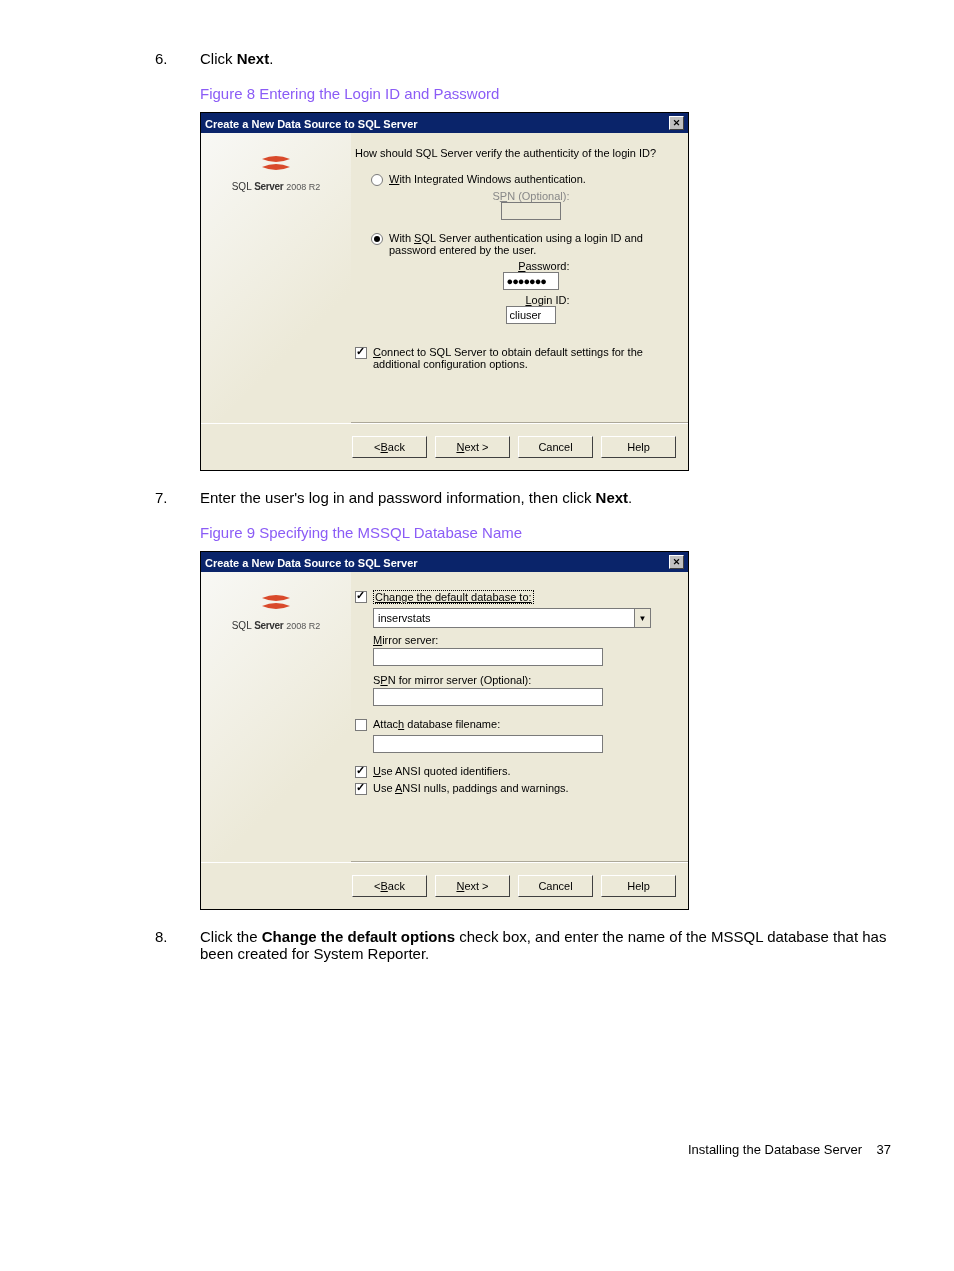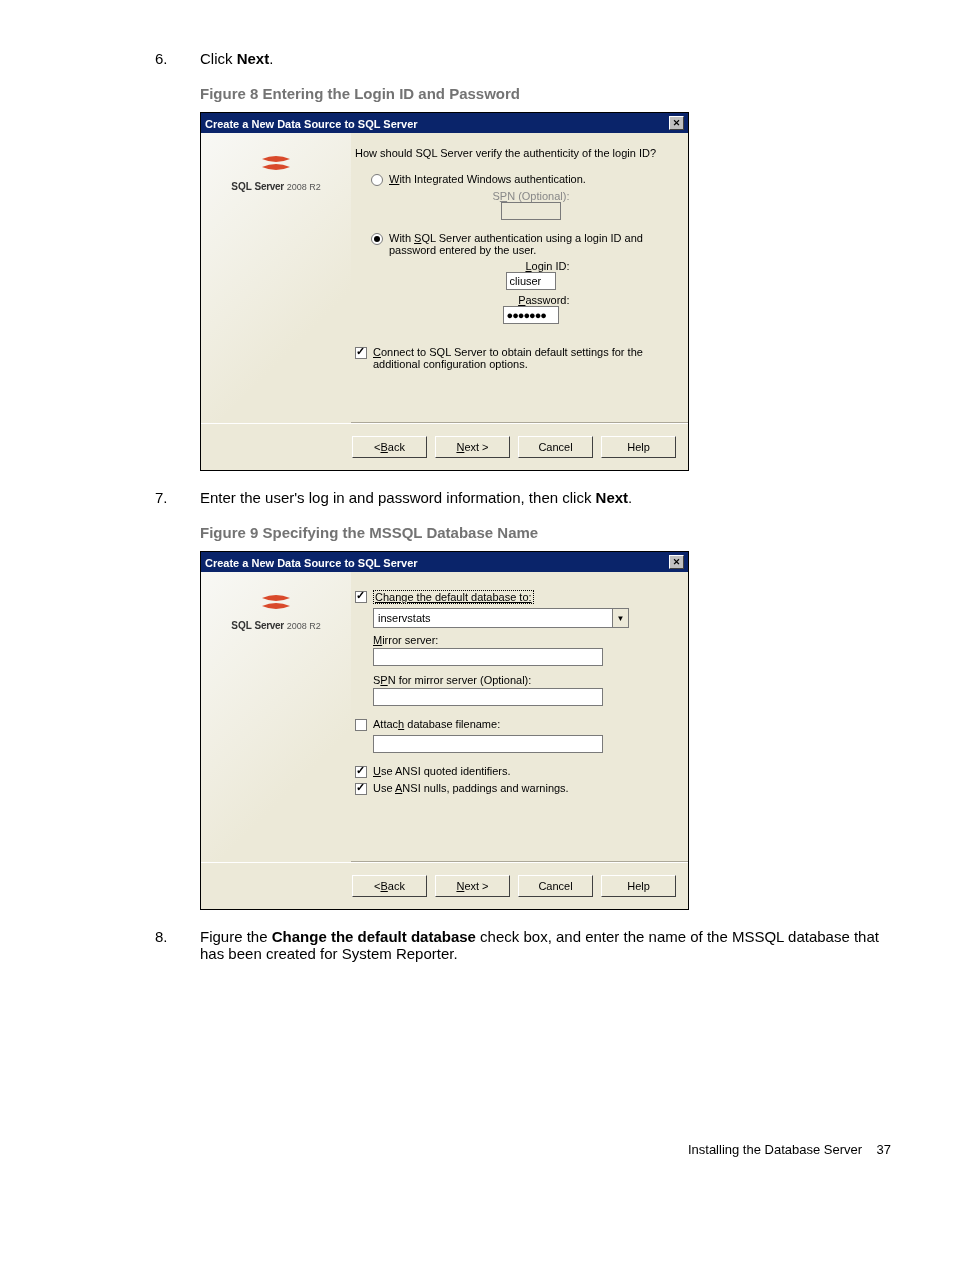--- a/index.html
+++ b/index.html
@@ -21,22 +21,22 @@
     margin-bottom: 18px;
     padding-left: 145px;
     position: relative;
   }
   ol.steps > li .num {
     position: absolute;
     left: 100px;
     top: 0;
   }
   .figure-caption {
-    color: #737373;
-    font-weight: bold;
+    color: #8b5cf6;
+    font-weight: normal;
     margin: 18px 0 10px 0;
     font-size: 15px;
   }
   .dialog {
     width: 489px;
     border: 1px solid #000;
     background: #ece9d8;
     font-family: Tahoma, Arial, sans-serif;
     font-size: 11px;
     color: #000;
@@ -82,21 +82,21 @@
     margin: 0 auto 6px auto;
     width: 32px;
     height: 20px;
   }
   .brand-logo .flag svg { display:block; }
   .brand-text {
     font-size: 10px;
     color: #333;
     white-space: nowrap;
   }
-  .brand-text .sql { font-weight: bold; }
+  .brand-text .sql { font-weight: normal; }
   .brand-text .server { font-weight: bold; letter-spacing:-0.3px;}
   .brand-text .ver { font-size: 9px; color:#555;text-align:right;}
   .content-pane {
     flex: 1;
     padding: 14px 12px 18px 4px;
   }
   .q { margin-bottom: 14px; }
   .radio-row, .check-row {
     display: flex;
     align-items: flex-start;
@@ -254,26 +254,26 @@
               <span class="txt-input disabled" style="width:60px"></span>
             </div>
           </div>
 
           <div class="radio-row" style="margin-top:12px">
             <span class="radio-ctl sel"></span>
             <span>With <span class="u">S</span>QL Server authentication using a login ID and password entered by the user.</span>
           </div>
           <div class="indent">
             <div class="field-row">
+              <span class="lbl"><span class="u">P</span>assword:</span>
+              <span class="txt-input" style="width:56px;letter-spacing:-1px">●●●●●●●</span>
+            </div>
+            <div class="field-row">
               <span class="lbl"><span class="u">L</span>ogin ID:</span>
               <span class="txt-input" style="width:50px">cliuser</span>
-            </div>
-            <div class="field-row">
-              <span class="lbl"><span class="u">P</span>assword:</span>
-              <span class="txt-input" style="width:56px;letter-spacing:-1px">●●●●●●●</span>
             </div>
           </div>
 
           <div class="check-row" style="margin-top:22px;margin-left:0">
             <span class="check-ctl sel"></span>
             <span><span class="u">C</span>onnect to SQL Server to obtain default settings for the additional configuration options.</span>
           </div>
         </div>
       </div>
       <div class="btn-row">
@@ -312,21 +312,21 @@
               <span class="sql">SQL</span> <span class="server">Server</span> <span class="ver">2008 R2</span>
             </div>
           </div>
         </div>
         <div class="content-pane">
           <div class="check-row" style="margin-left:0">
             <span class="check-ctl sel"></span>
             <span class="dotted">Change the <span class="u">d</span>efault database to:</span>
           </div>
           <div style="margin-left:18px">
-            <div class="combo" style="width:256px">
+            <div class="combo" style="width:278px">
               <span>inservstats</span>
               <span class="arrow">▼</span>
             </div>
             <div class="label-line"><span class="u">M</span>irror server:</div>
             <span class="txt-input" style="width:230px"></span>
             <div class="label-line">S<span class="u">P</span>N for mirror server (Optional):</div>
             <span class="txt-input" style="width:230px"></span>
           </div>
 
           <div class="check-row" style="margin-left:0;margin-top:10px">
@@ -352,21 +352,21 @@
         <span class="win-btn"><span class="u">N</span>ext &gt;</span>
         <span class="win-btn">Cancel</span>
         <span class="win-btn">Help</span>
       </div>
     </div>
   </li>
 
   <li>
     <span class="num">8.</span>
     <span>
-      <span>Figure the </span><b>Change the default database</b><span> check box, and enter the name of the MSSQL database that has been created for System Reporter.</span>
+      <span>Click the </span><b>Change the default options</b><span> check box, and enter the name of the MSSQL database that has been created for System Reporter.</span>
     </span>
   </li>
 
 </ol>
 
 <div class="footer">
   <span>Installing the Database Server</span>&nbsp;&nbsp;&nbsp;
   <span>37</span>
 </div>
 

